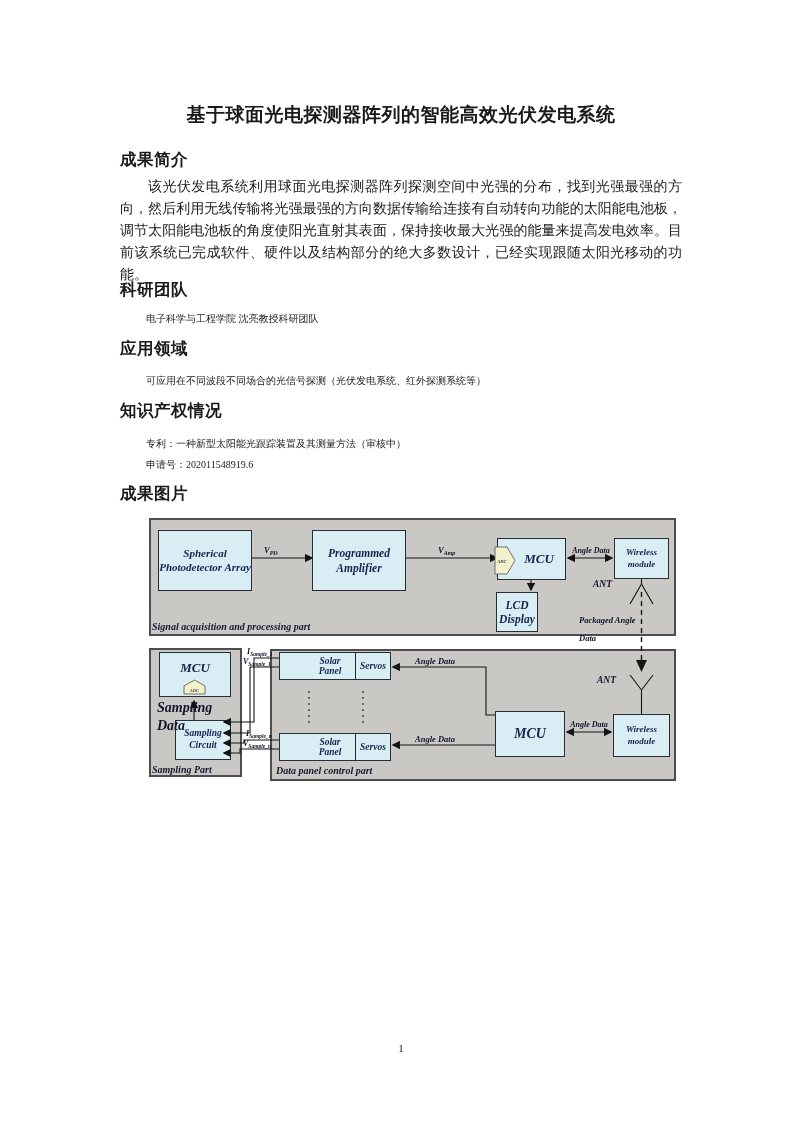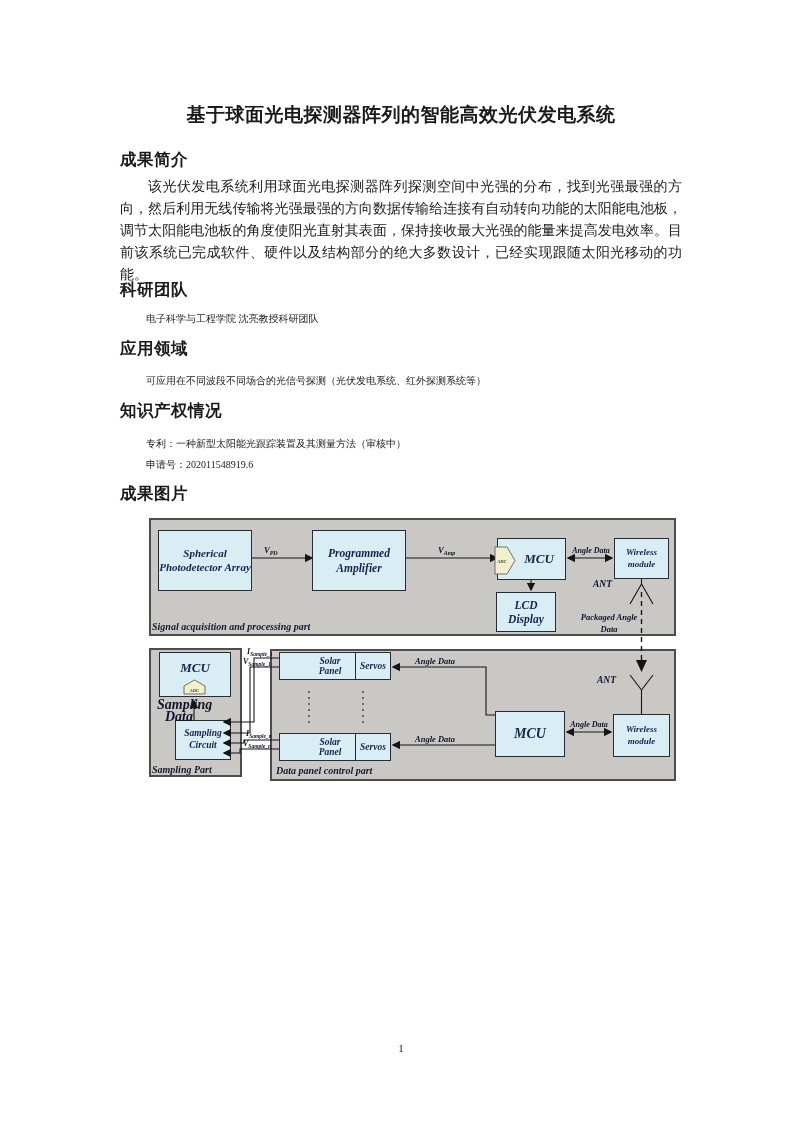--- a/index.html
+++ b/index.html
@@ -33,21 +33,21 @@
   .wires polygon{fill:var(--wire,#111);}
   .wires .pent{fill:var(--adc-bg,#f3f0cd);stroke:#55524a;stroke-width:0.8;}
   .wires circle{fill:#3a3a3a;}
   .wires text{font:italic bold 4.5px "Liberation Serif",serif;fill:#3c3a28;}
   #arr path{fill:var(--wire,#111);stroke:none;}
   .wl{position:absolute;font:italic bold 8.5px "Liberation Serif",serif;color:#10132c;white-space:nowrap;}
   .wl sub{font-size:6px;vertical-align:-2px;}
   .wl.small{font-size:8px;}
   .wl.small sub{font-size:5.5px;}
   .wl.ant{font-size:9.5px;}
-  .wl.wrap{white-space:normal;text-align:center;line-height:12px;font-size:8.5px;}
+  .wl.wrap{white-space:normal;text-align:left;line-height:18px;font-size:8.5px;}
   .cap{position:absolute;font:italic bold 10px "Liberation Serif",serif;color:#17172e;white-space:nowrap;text-align:center;}
 </style>
 </head>
 <body>
 
 <div class="page">
   <div class="content">
 
     <div class="title">基于球面光电探测器阵列的智能高效光伏发电系统</div>
 
@@ -77,21 +77,21 @@
         </div>
       <div class="bx" style="left:163px;top:12px;width:94px;height:61px;font-size:11.5px">
           <span>Programmed Amplifier</span>
         </div>
       <div class="bx" style="left:348px;top:20px;width:69px;height:42px;font-size:13px;padding-left:15px">
           <span>MCU</span>
         </div>
       <div class="bx" style="left:465px;top:20px;width:55px;height:41px;font-size:9px">
           <span>Wireless module</span>
         </div>
-      <div class="bx" style="left:347px;top:74px;width:60px;height:40px;font-size:11.5px">
+      <div class="bx" style="left:347px;top:74px;width:42px;height:40px;font-size:11.5px">
           <span>LCD Display</span>
         </div>
 
       <div class="bx" style="left:10px;top:134px;width:72px;height:45px;font-size:13px;align-items:flex-start;padding-top:7px">
           <span>MCU</span>
         </div>
       <div class="bx" style="left:26px;top:202px;width:56px;height:40px;font-size:9.5px">
           <span>Sampling Circuit</span>
         </div>
 

